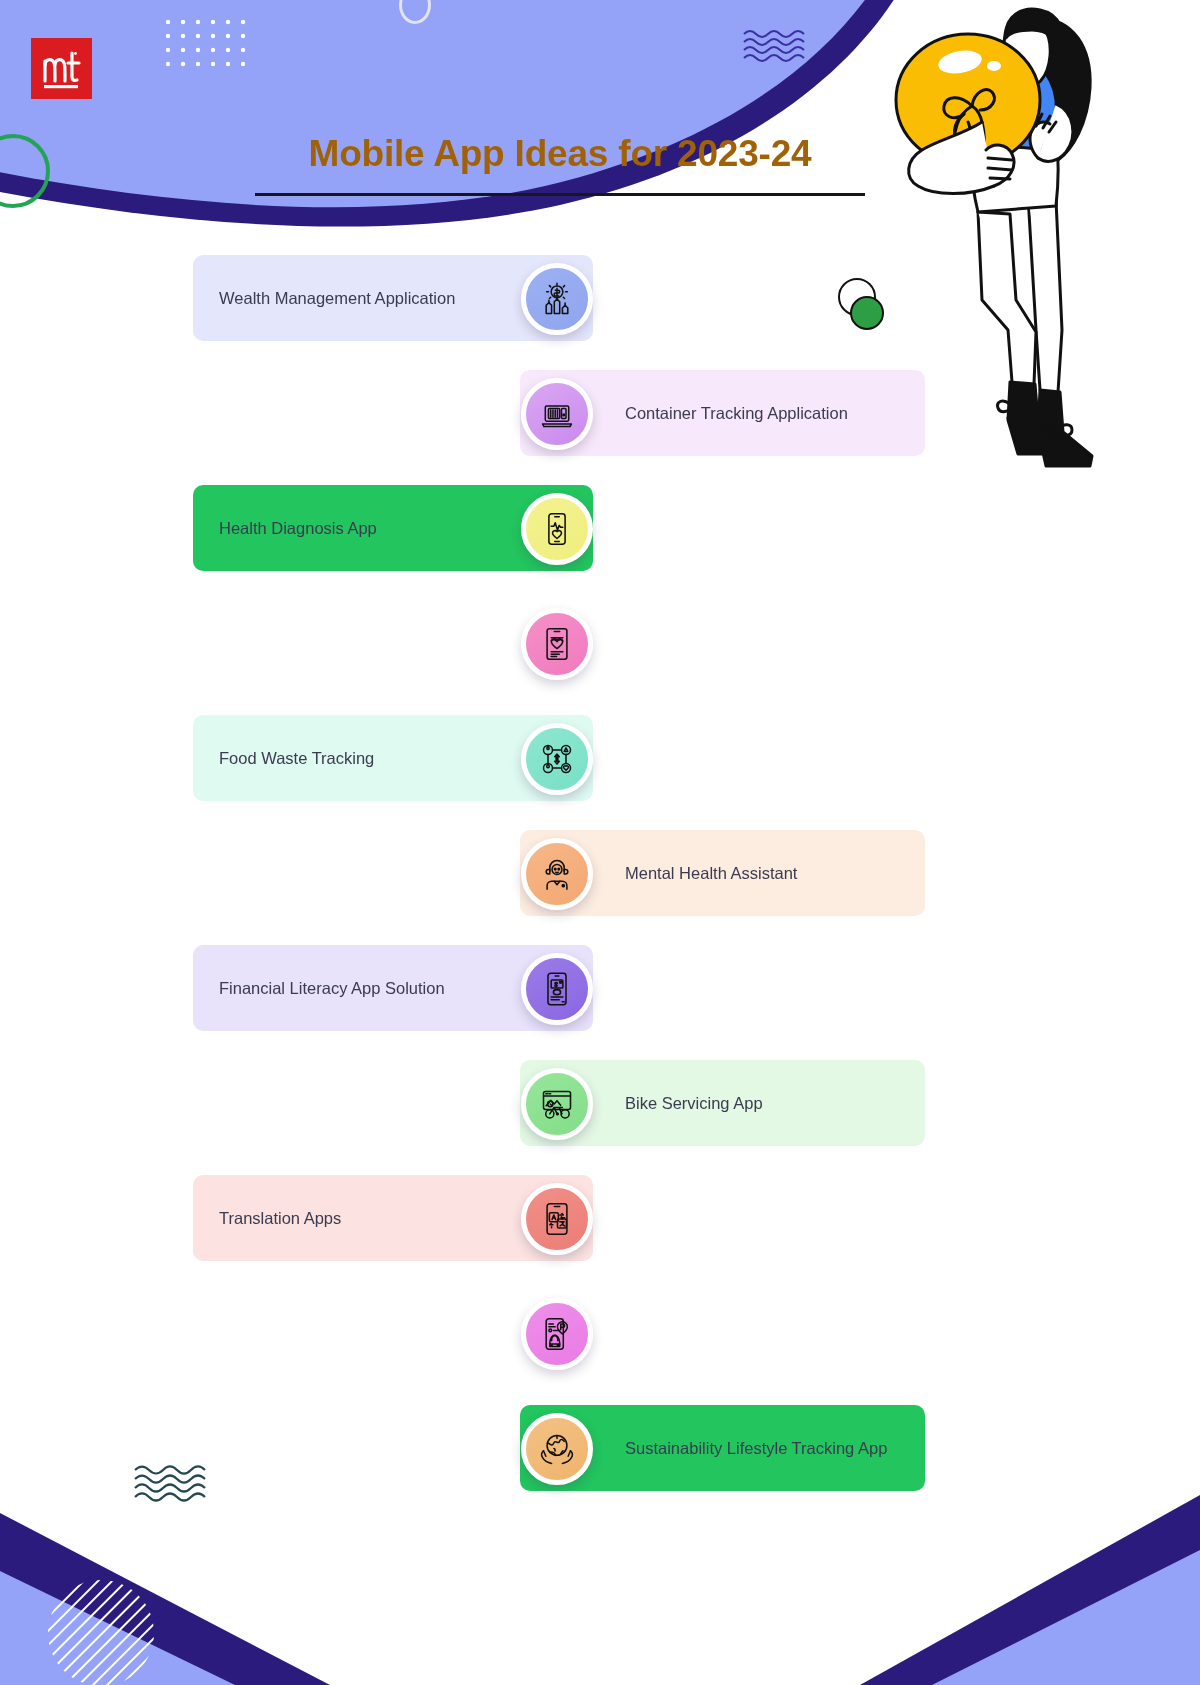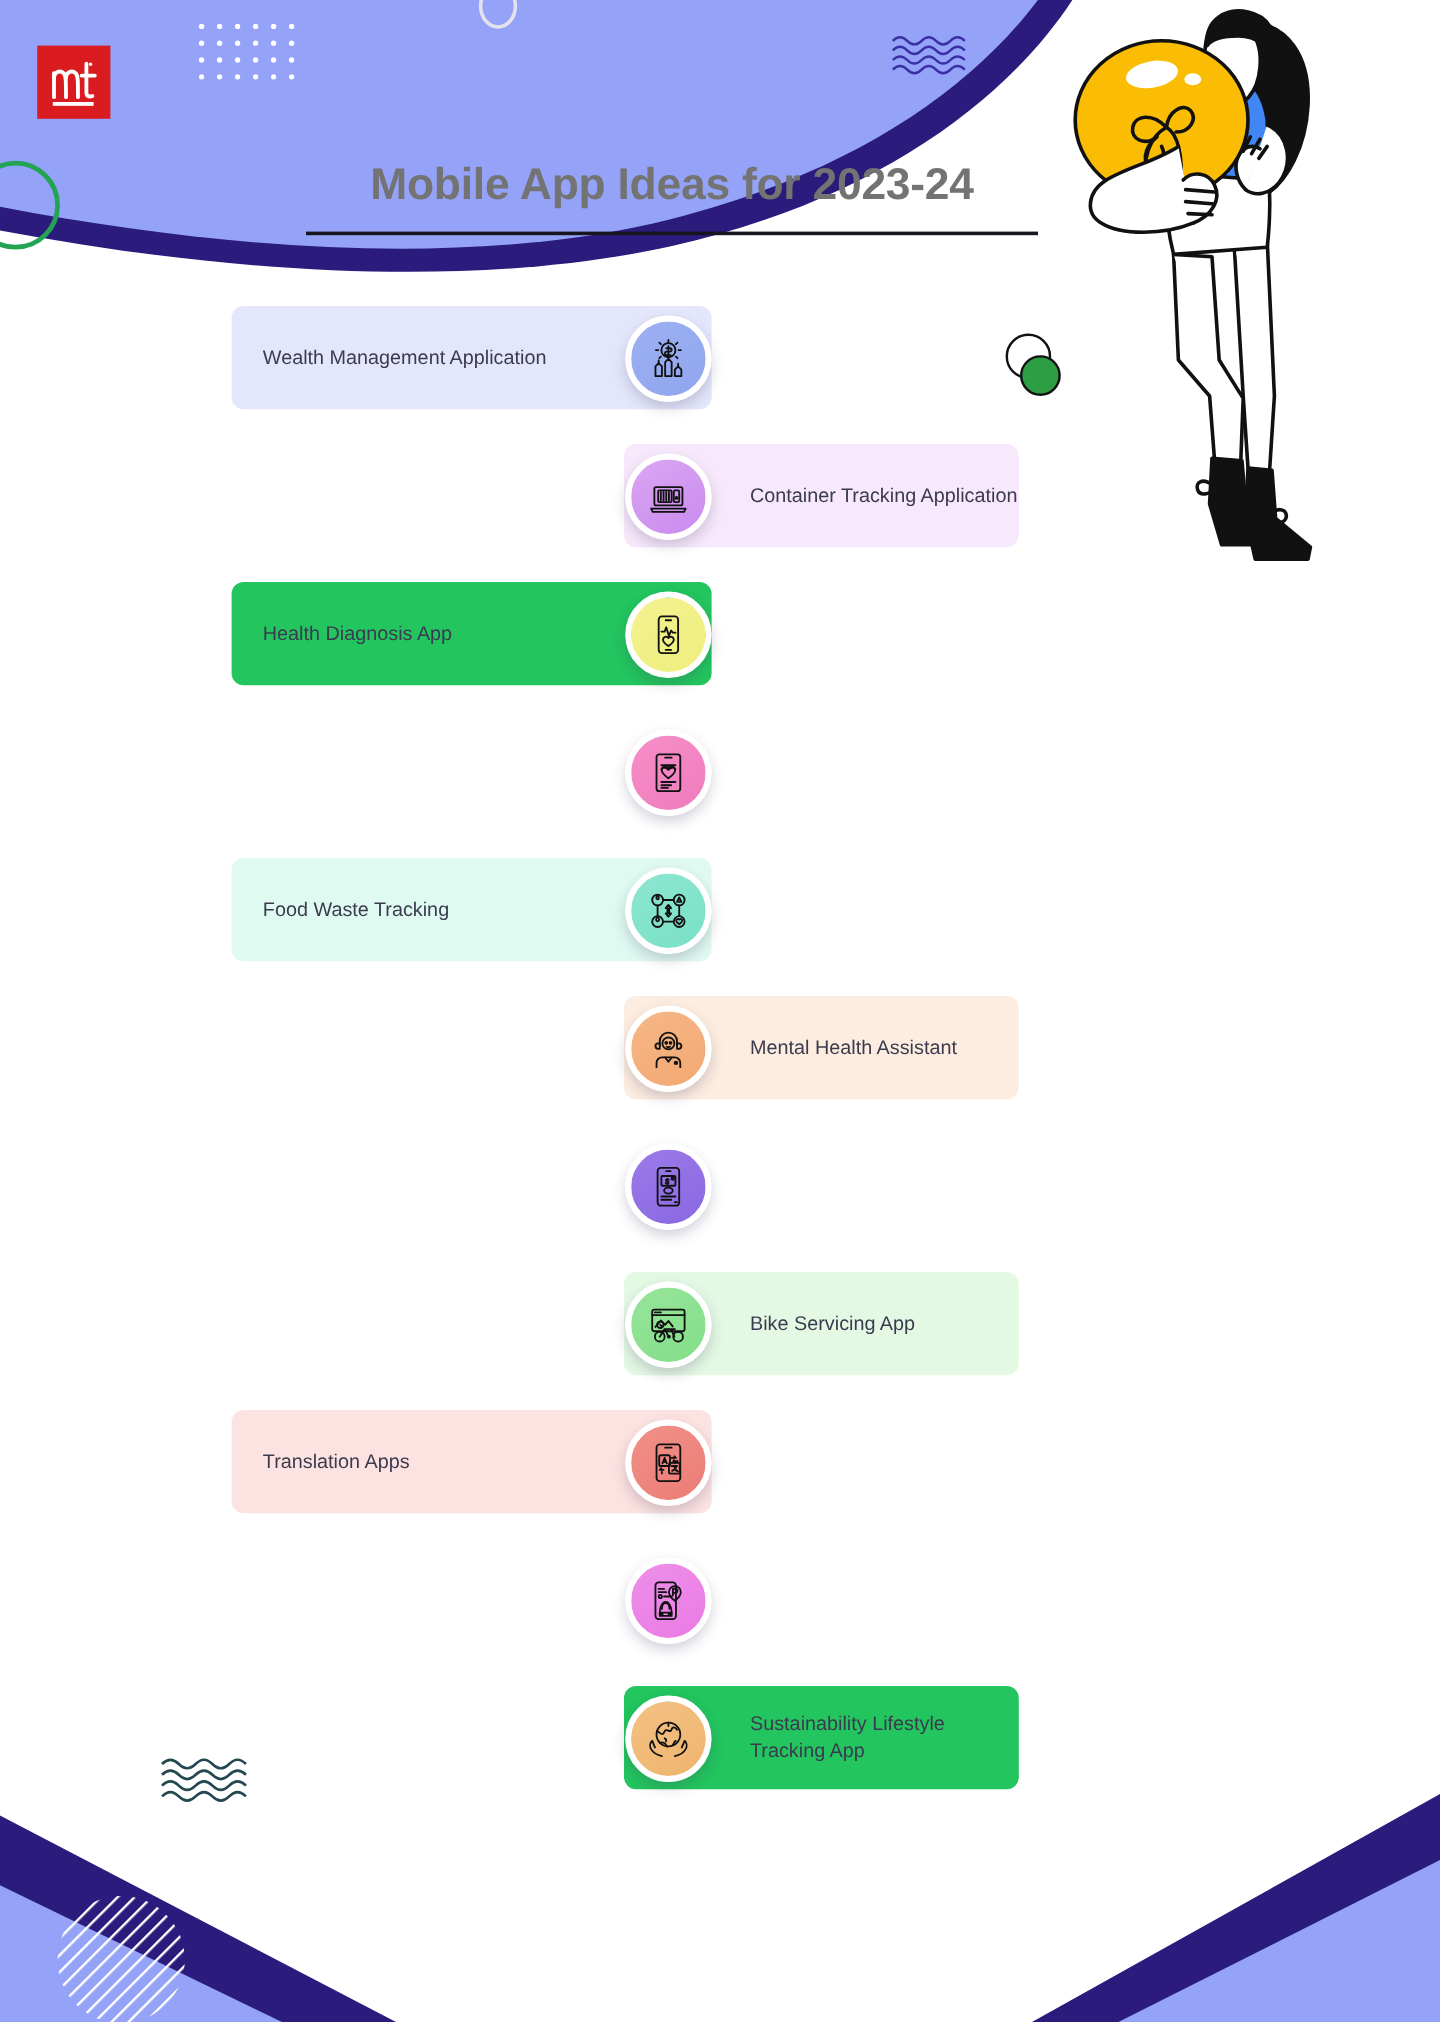--- a/index.html
+++ b/index.html
@@ -38,37 +38,37 @@
     border:2.5px solid #111; border-radius:50%; background:#fff;
   }
   .ring-duo-fill {
     position:absolute; left:850px; top:296px; width:34px; height:34px;
     border:2.5px solid #111; border-radius:50%; background:#2E9E45;
   }
 
   
   .title-wrap { position:absolute; left:255px; top:133px; width:610px; }
   .title {
-    font-size:37px; font-weight:700; color:#737373; letter-spacing:-0.2px;
+    font-size:37px; font-weight:700; color:#a16207; letter-spacing:-0.2px;
     text-align:center; white-space:nowrap;
   }
   .title-rule { margin-top:18px; height:2.5px; background:#17161f; width:100%; }
 
   
   .illus { position:absolute; left:860px; top:0px; width:250px; height:470px; }
 
   
   .list { position:absolute; left:0; top:247px; width:1200px; }
   .row { position:relative; height:115px;padding-left:22px; }
   .bar {
     position:absolute; top:8px; height:86px; border-radius:10px;
     display:flex; align-items:center;
   }
   .row.left .bar  { left:193px;  width:400px; padding-right:90px; justify-content:flex-start; }
-  .row.right .bar { left:520px;  width:329px; padding-left:105px; justify-content:flex-start; }
+  .row.right .bar { left:520px;  width:405px; padding-left:105px; justify-content:flex-start; }
   .bar-label {
     font-size:16.5px; color:#3b3b4f; line-height:1.35; font-weight:400;
   }
   .row.left .bar-label { padding-left:26px; }
 
   .badge {
     position:absolute; top:16px; width:72px; height:72px; border-radius:50%;
     display:flex; align-items:center; justify-content:center;
     border:5px solid #fff;
     box-shadow:0 5px 11px rgba(60,50,90,.22);
@@ -359,20 +359,23 @@
             <circle cx="22" cy="14.5" r="0.9" fill="#111"></circle>
      <path d="M18.5 18c1 .8 2 .8 3 0"></path>
      <path d="M9 37v-4a5 5 0 015-5h12a5 5 0 015 5v4"></path>
      <path d="M17 28l3 4 3-4"></path>
             <circle cx="27" cy="33" r="1.2" fill="#111"></circle>
           </g>
         </svg>
       </div>
     </div>
     <div class="row left">
+      <div class="bar" style="background: rgb(232, 226, 251);">
+        <div class="bar-label">Financial Literacy App Solution</div>
+      </div>
       <div class="badge" style="background: linear-gradient(150deg, rgb(155, 123, 232), rgb(138, 103, 226));">
         <svg viewBox="0 0 40 40">
           <g fill="none" stroke="#111" stroke-width="1.7" stroke-linecap="round" stroke-linejoin="round">
      <rect x="10" y="2.5" width="20" height="35" rx="3"></rect>
      <path d="M18 5.5h4"></path>
      <rect x="13.5" y="10" width="13" height="9" rx="1"></rect>
      <path d="M17.5 16.5c.5.6 1.3.8 2 .5.8-.3.9-1.3.1-1.6-.9-.3-1.9-.6-1.9-1.5 0-.7.8-1.2 1.7-1 .5.1.9.4 1.1.7M19.2 12.8v.6M19.2 17v.6"></path>
      <circle cx="24" cy="12.5" r="1.1"></circle>
      <ellipse cx="20" cy="23.5" rx="4" ry="2.8"></ellipse>
      <path d="M13.5 29h13M13.5 32h9"></path>

